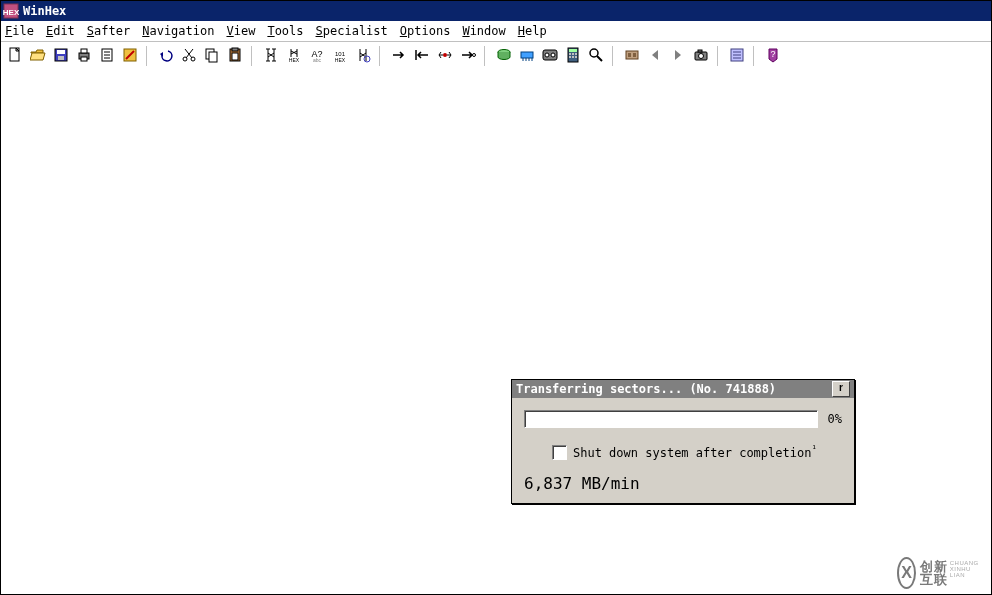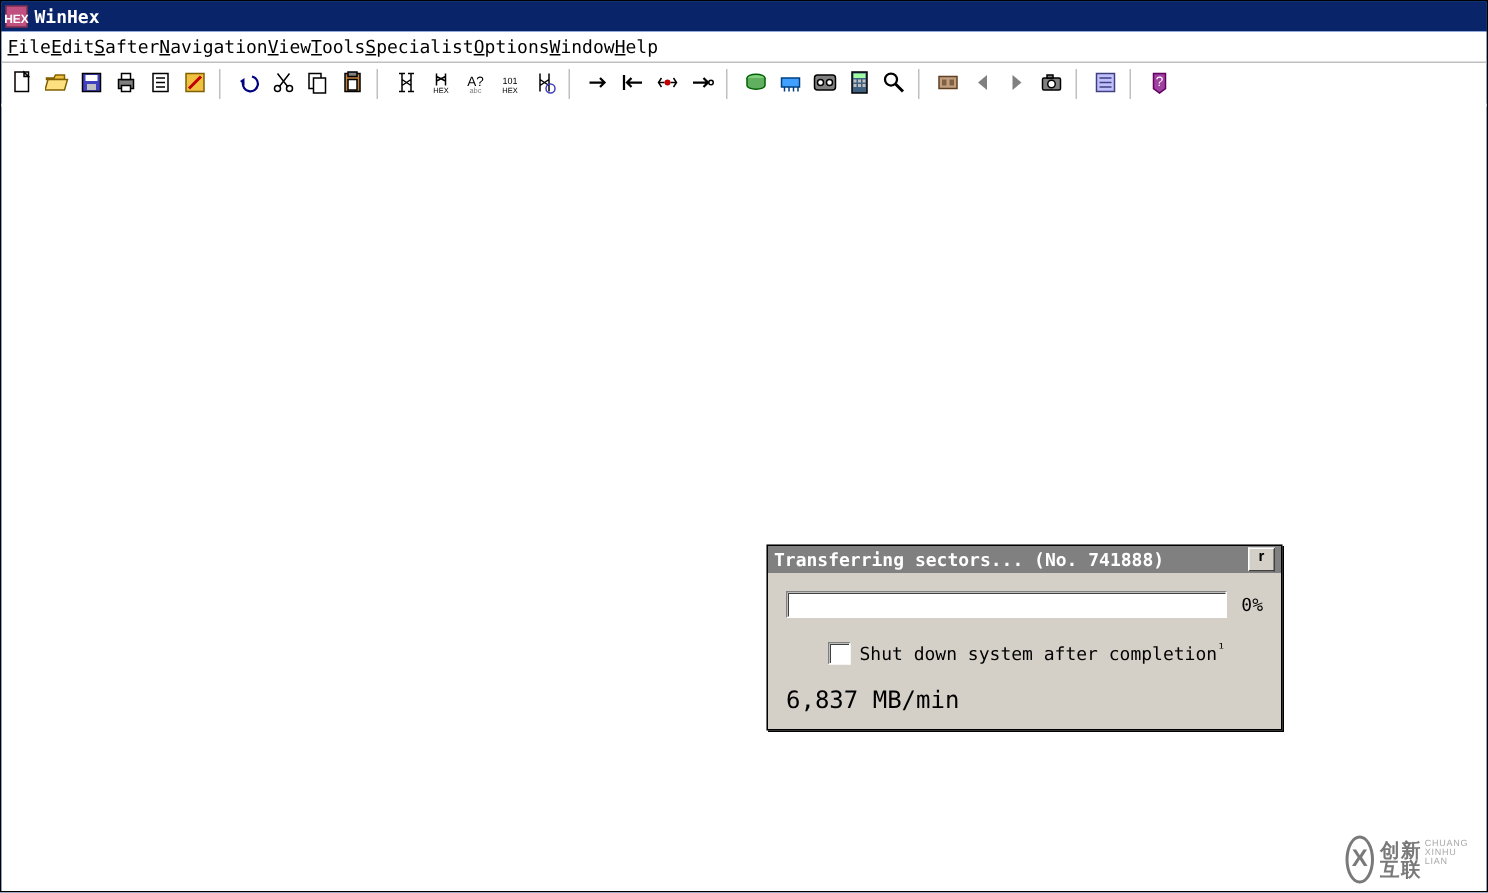--- a/index.html
+++ b/index.html
@@ -39,20 +39,21 @@
     justify-content: center;
   }
   
   .menu-bar {
     height: 20px;
     background: #ffffff;
     border-bottom: 1px solid #c0c0c0;
     display: flex;
     align-items: center;
     padding: 0 4px;
+    gap: 12px;
     font-family: "SimSun","MS Sans Serif",monospace;
     font-size: 12px;
   }
   .menu-item {
     cursor: default;
   }
   .menu-item .accel {
     text-decoration: underline;
   }
   
@@ -87,21 +88,21 @@
     top: 68px;
     left: 0;
     right: 0;
     bottom: 0;
     background: #ffffff;
   }
   
   .dialog {
     position: absolute;
     left: 510px;
-    top: 294px;
+    top: 310px;
     width: 342px;
     background: #d4d0c8;
     border: 1px solid #000;
     box-shadow: 1px 1px 0 #000;
   }
   .dlg-title {
     height: 18px;
     background: #808080;
     color: #ffffff;
     display: flex;

